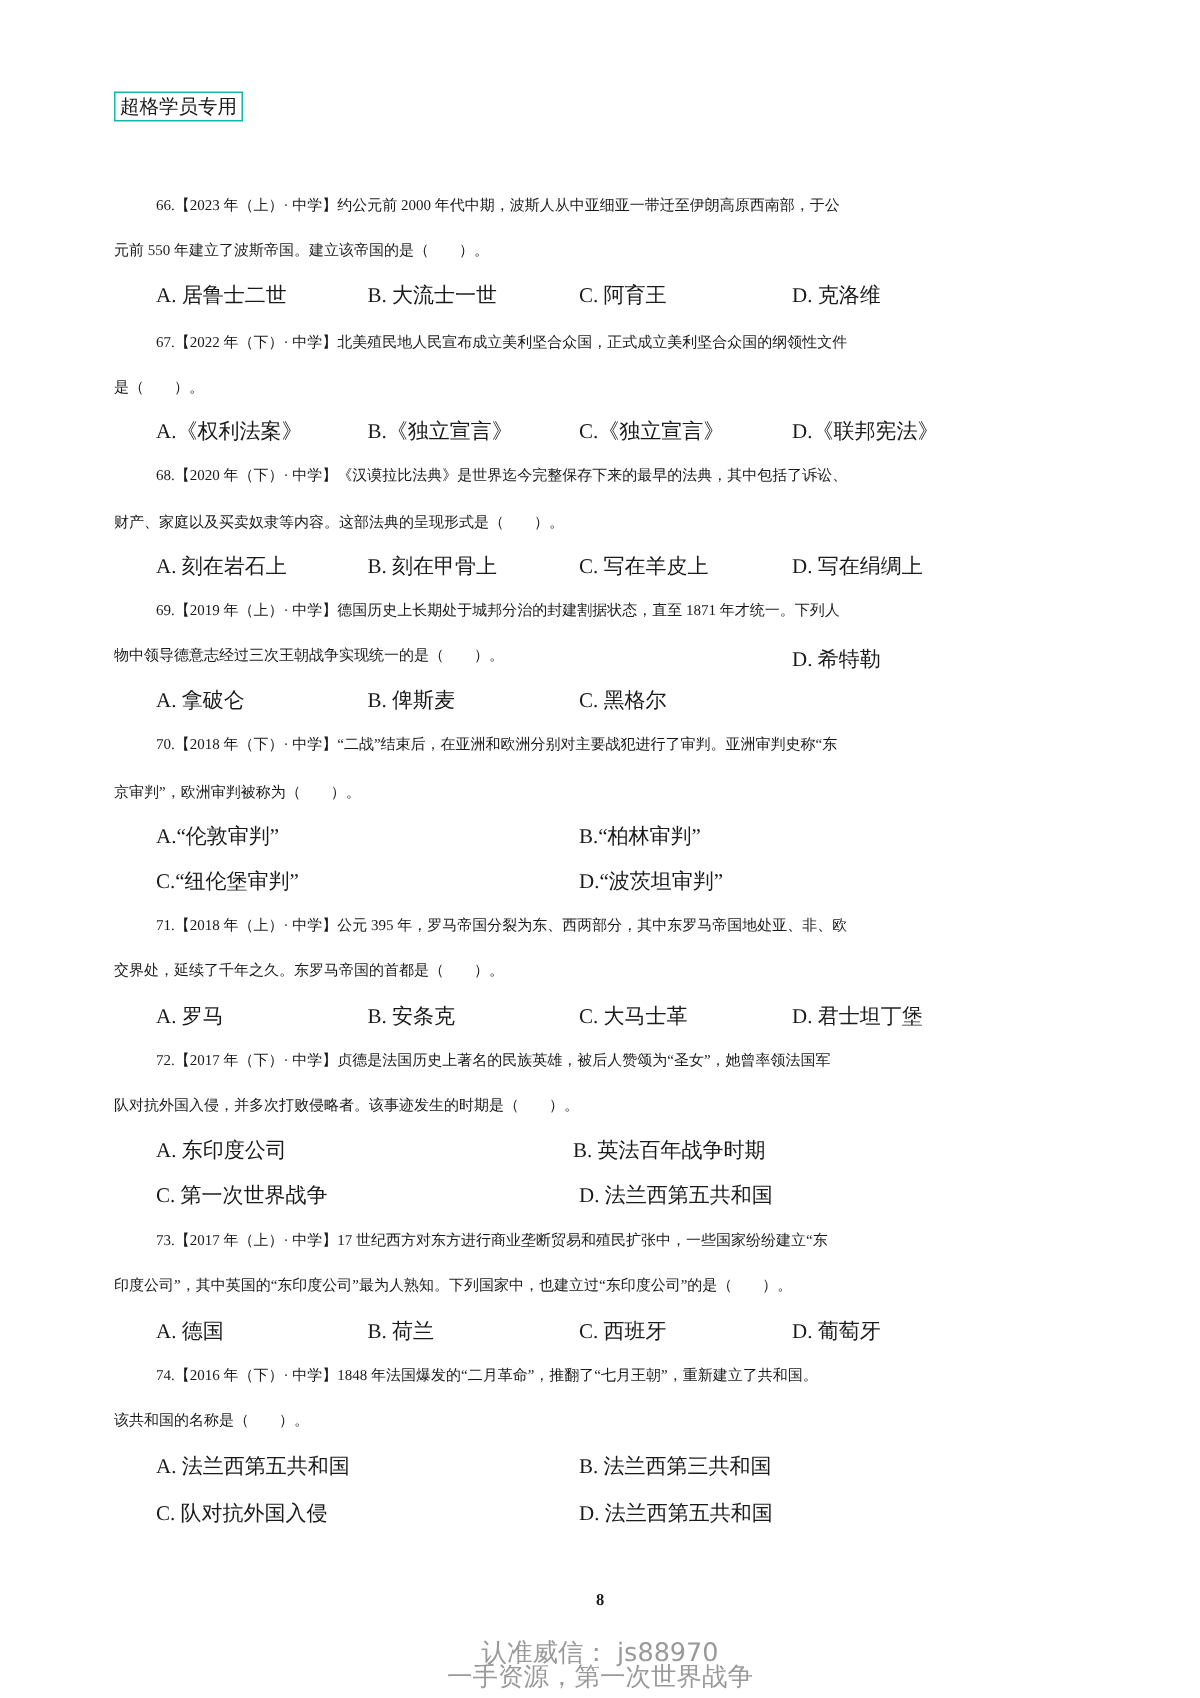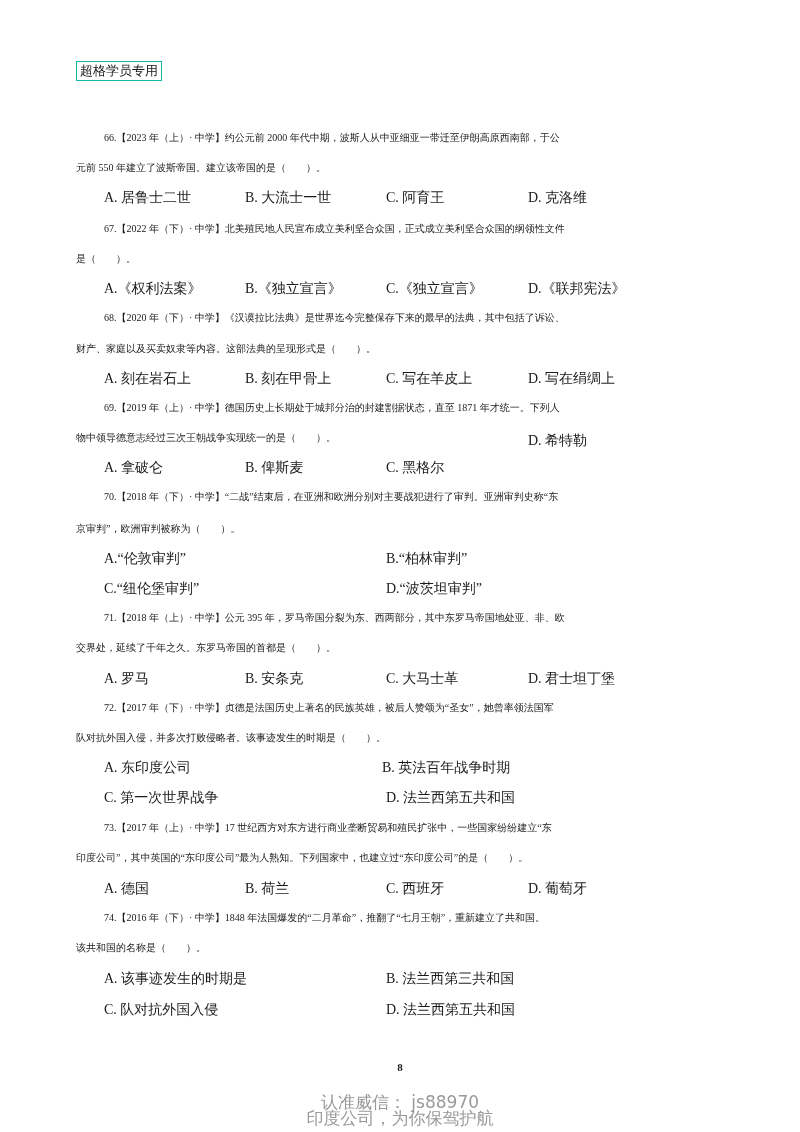--- a/index.html
+++ b/index.html
@@ -72,20 +72,20 @@
 
 <div class="line indent" style="top:819px">73.【2017 年（上）· 中学】17 世纪西方对东方进行商业垄断贸易和殖民扩张中，一些国家纷纷建立“东</div>
 <div class="line" style="top:849px">印度公司”，其中英国的“东印度公司”最为人熟知。下列国家中，也建立过“东印度公司”的是（　　）。</div>
 <div class="opt" style="left:104px;top:880px">A. 德国</div>
 <div class="opt" style="left:245px;top:880px">B. 荷兰</div>
 <div class="opt" style="left:386px;top:880px">C. 西班牙</div>
 <div class="opt" style="left:528px;top:880px">D. 葡萄牙</div>
 
 <div class="line indent" style="top:909px">74.【2016 年（下）· 中学】1848 年法国爆发的“二月革命”，推翻了“七月王朝”，重新建立了共和国。</div>
 <div class="line" style="top:939px">该共和国的名称是（　　）。</div>
-<div class="opt" style="left:104px;top:970px">A. 该事迹发生的时期是</div>
+<div class="opt" style="left:104px;top:970px">A. 法兰西第五共和国</div>
 <div class="opt" style="left:386px;top:970px">B. 法兰西第三共和国</div>
 <div class="opt" style="left:104px;top:1001px">C. 队对抗外国入侵</div>
 <div class="opt" style="left:386px;top:1001px">D. 法兰西第五共和国</div>
 
 <div class="pagenum">8</div>
 <div class="wm" style="top:1094px">认准威信： js88970</div>
-<div class="wm" style="top:1110px">印度公司，为你保驾护航</div>
+<div class="wm" style="top:1110px">一手资源，第一次世界战争</div>
 
 </body></html>

